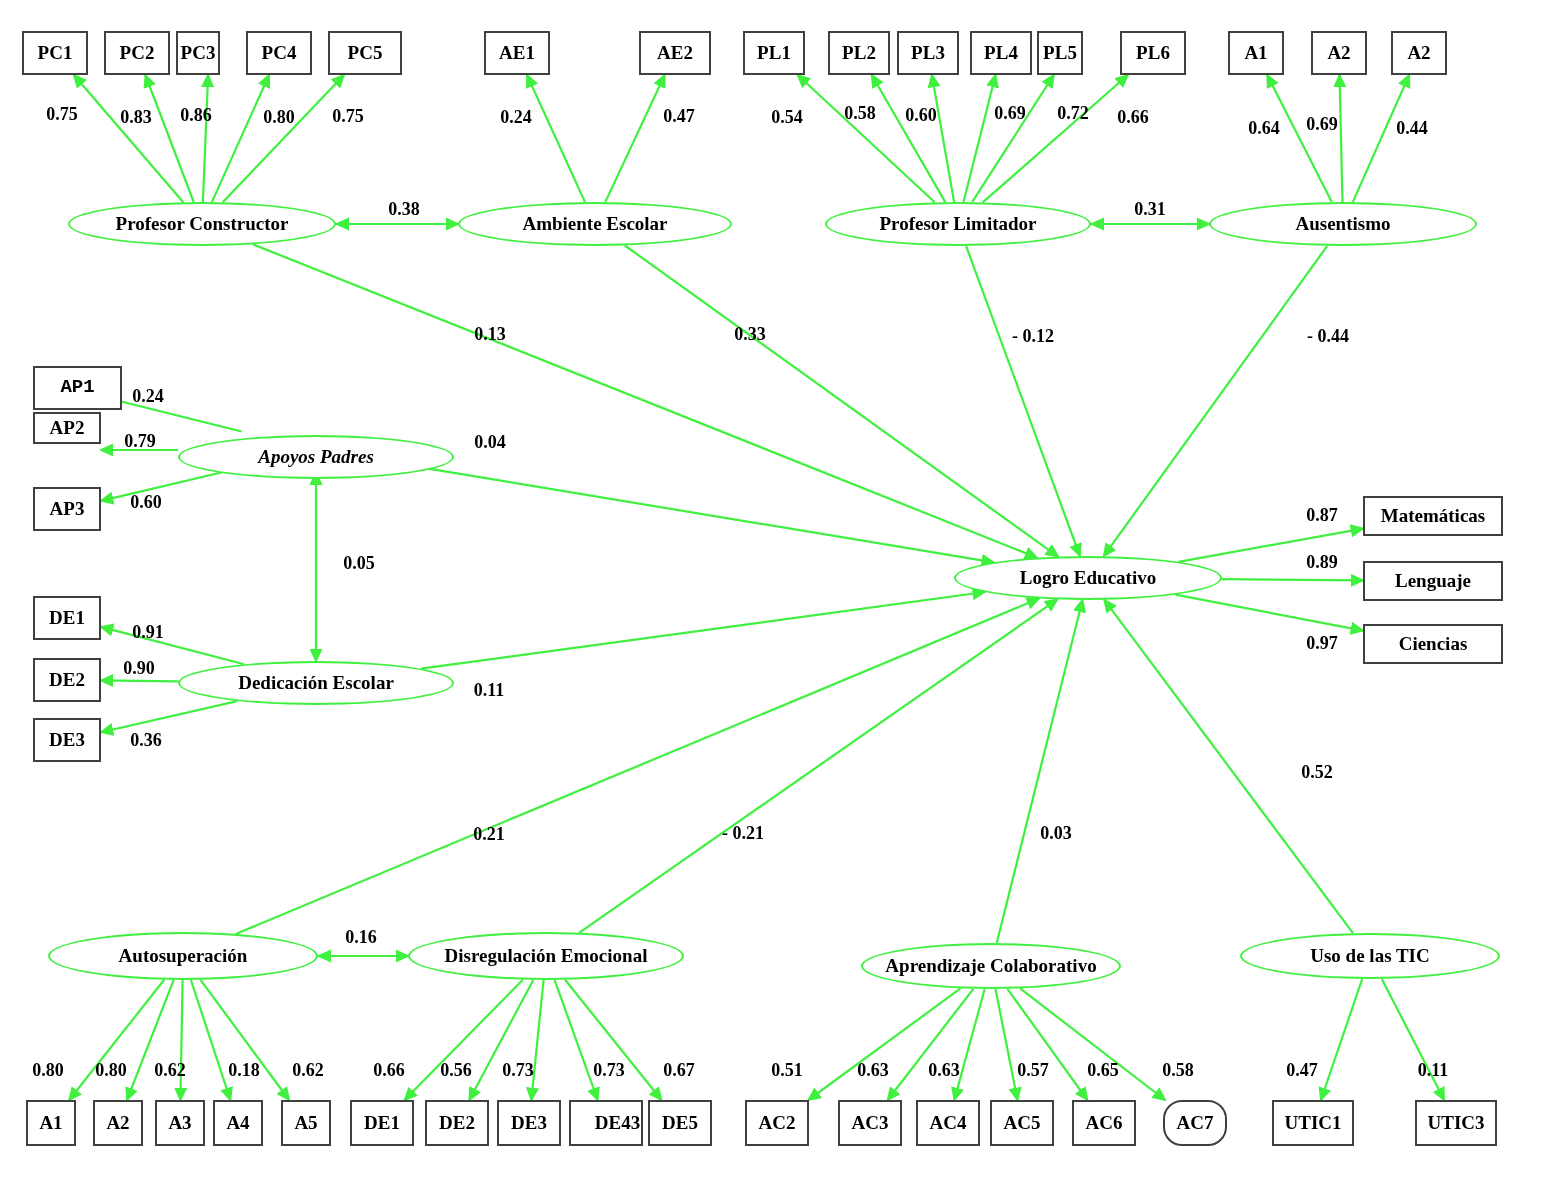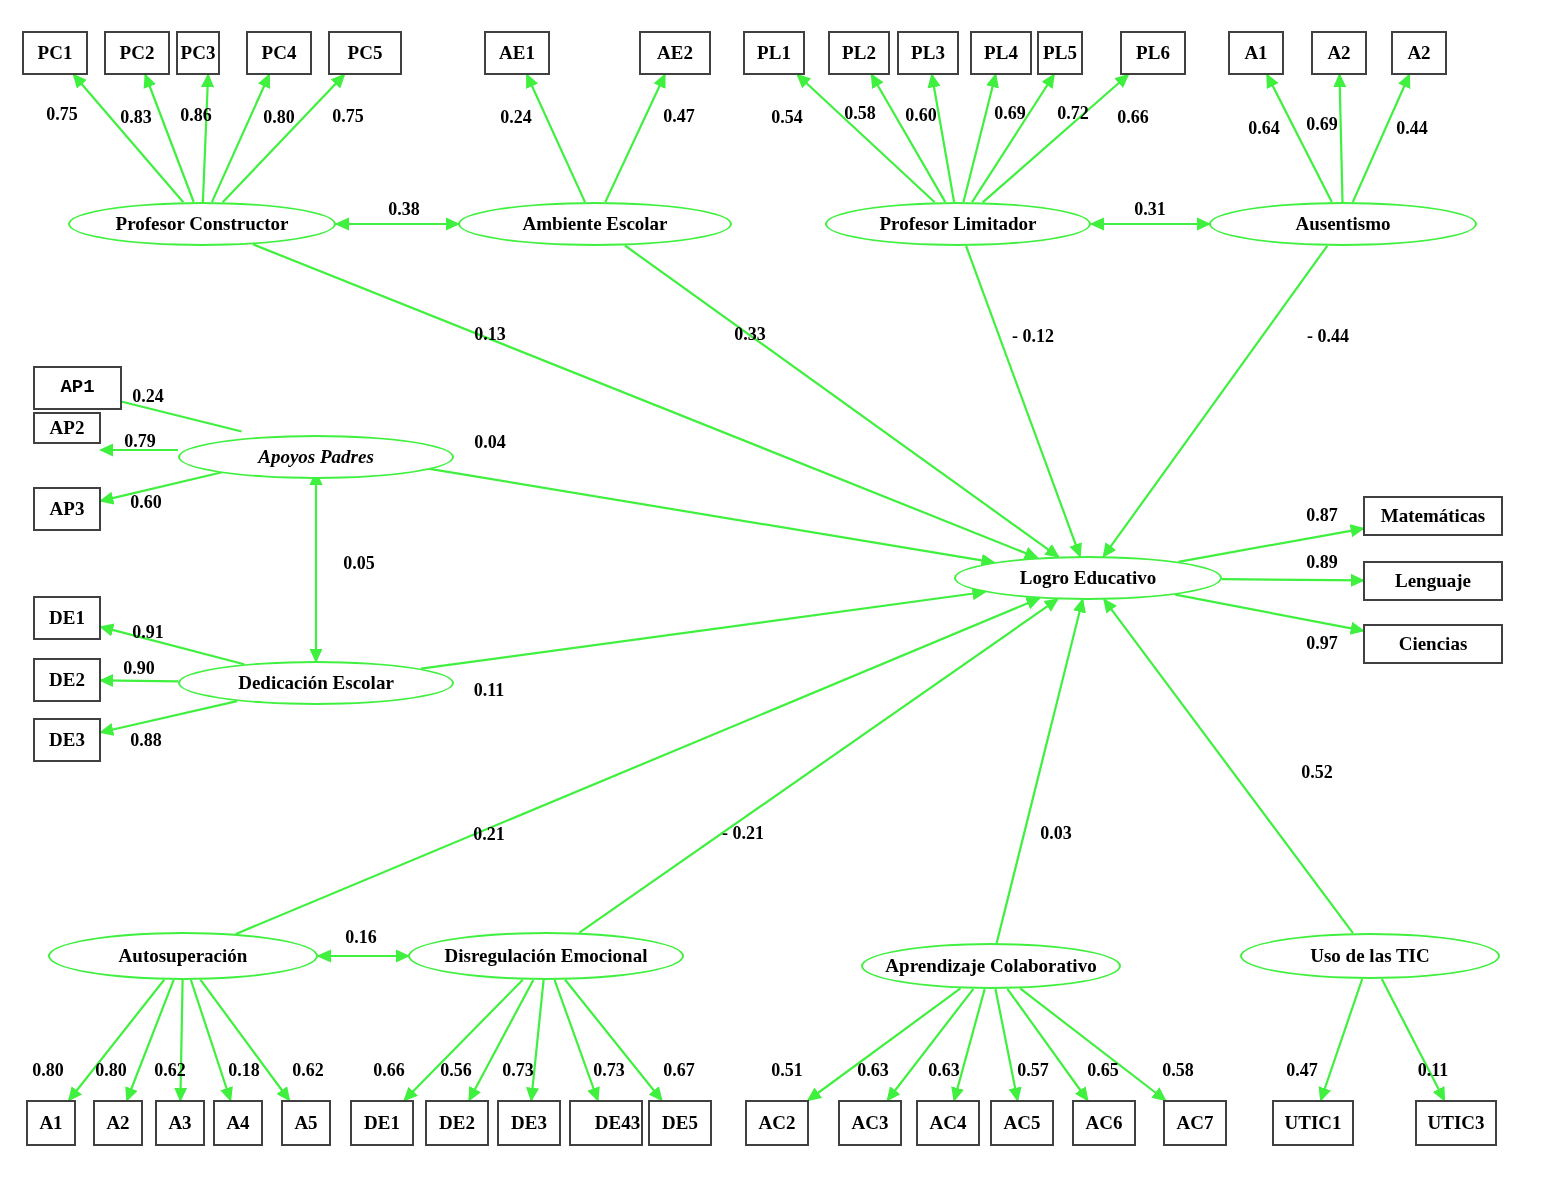--- a/index.html
+++ b/index.html
@@ -123,21 +123,21 @@
       <div class="node box" style="left: 350px; top: 1100px; width: 64px; height: 46px;">DE1</div>
       <div class="node box" style="left: 425px; top: 1100px; width: 64px; height: 46px;">DE2</div>
       <div class="node box" style="left: 497px; top: 1100px; width: 64px; height: 46px;">DE3</div>
       <div class="node box" style="left: 569px; top: 1100px; width: 74px; height: 46px; padding-left: 23px;">DE43</div>
       <div class="node box" style="left: 648px; top: 1100px; width: 64px; height: 46px;">DE5</div>
       <div class="node box" style="left: 745px; top: 1100px; width: 64px; height: 46px;">AC2</div>
       <div class="node box" style="left: 838px; top: 1100px; width: 64px; height: 46px;">AC3</div>
       <div class="node box" style="left: 916px; top: 1100px; width: 64px; height: 46px;">AC4</div>
       <div class="node box" style="left: 990px; top: 1100px; width: 64px; height: 46px;">AC5</div>
       <div class="node box" style="left: 1072px; top: 1100px; width: 64px; height: 46px;">AC6</div>
-      <div class="node box" style="left: 1163px; top: 1100px; width: 64px; height: 46px;">AC7</div>
+      <div class="node box" style="left: 1163px; top: 1100px; width: 64px; height: 46px; border-radius: 19px;">AC7</div>
       <div class="node box" style="left: 1272px; top: 1100px; width: 82px; height: 46px;">UTIC1</div>
       <div class="node box" style="left: 1415px; top: 1100px; width: 82px; height: 46px;">UTIC3</div>
       <div class="node lv" style="left: 68px; top: 202px; width: 268px; height: 44px;">Profesor Constructor</div>
       <div class="node lv" style="left: 458px; top: 202px; width: 274px; height: 44px;">Ambiente Escolar</div>
       <div class="node lv" style="left: 825px; top: 202px; width: 266px; height: 44px;">Profesor Limitador</div>
       <div class="node lv" style="left: 1209px; top: 202px; width: 268px; height: 44px;">Ausentismo</div>
       <div class="node lv" style="left: 178px; top: 435px; width: 276px; height: 44px; font-style: italic;">Apoyos Padres</div>
       <div class="node lv" style="left: 178px; top: 661px; width: 276px; height: 44px;">Dedicación Escolar</div>
       <div class="node lv" style="left: 954px; top: 556px; width: 268px; height: 44px;">Logro Educativo</div>
       <div class="node lv" style="left: 48px; top: 932px; width: 270px; height: 48px;">Autosuperación</div>
@@ -160,21 +160,21 @@
       <span class="edge-label" style="left: 1073px; top: 113px;">0.72</span>
       <span class="edge-label" style="left: 1133px; top: 117px;">0.66</span>
       <span class="edge-label" style="left: 1264px; top: 128px;">0.64</span>
       <span class="edge-label" style="left: 1322px; top: 124px;">0.69</span>
       <span class="edge-label" style="left: 1412px; top: 128px;">0.44</span>
       <span class="edge-label" style="left: 148px; top: 396px;">0.24</span>
       <span class="edge-label" style="left: 140px; top: 441px;">0.79</span>
       <span class="edge-label" style="left: 146px; top: 502px;">0.60</span>
       <span class="edge-label" style="left: 148px; top: 632px;">0.91</span>
       <span class="edge-label" style="left: 139px; top: 668px;">0.90</span>
-      <span class="edge-label" style="left: 146px; top: 740px;">0.88</span>
+      <span class="edge-label" style="left: 146px; top: 740px;">0.36</span>
       <span class="edge-label" style="left: 1322px; top: 515px;">0.87</span>
       <span class="edge-label" style="left: 1322px; top: 562px;">0.89</span>
       <span class="edge-label" style="left: 1322px; top: 643px;">0.97</span>
       <span class="edge-label" style="left: 48px; top: 1070px;">0.80</span>
       <span class="edge-label" style="left: 111px; top: 1070px;">0.80</span>
       <span class="edge-label" style="left: 170px; top: 1070px;">0.62</span>
       <span class="edge-label" style="left: 244px; top: 1070px;">0.18</span>
       <span class="edge-label" style="left: 308px; top: 1070px;">0.62</span>
       <span class="edge-label" style="left: 389px; top: 1070px;">0.66</span>
       <span class="edge-label" style="left: 456px; top: 1070px;">0.56</span>

